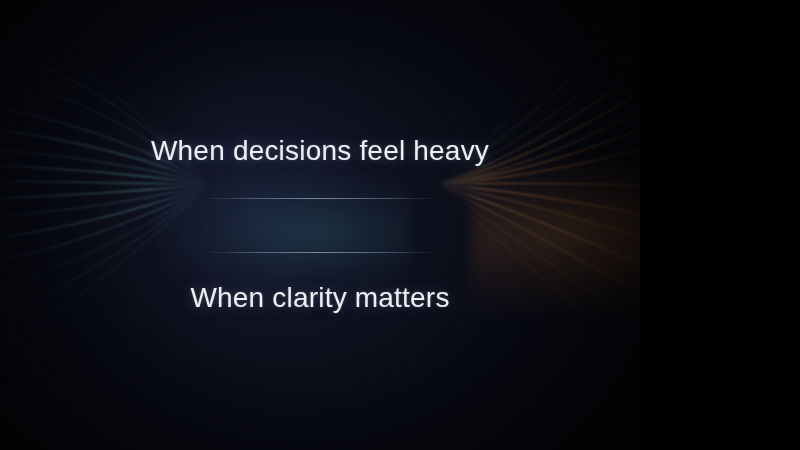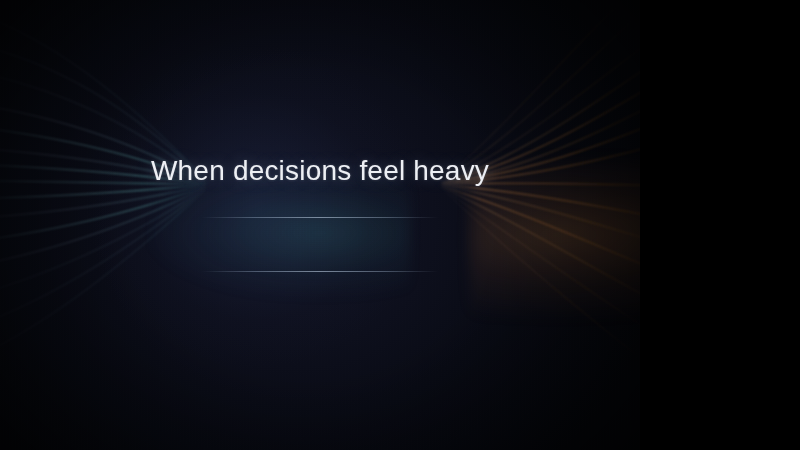--- a/index.html
+++ b/index.html
@@ -232,20 +232,21 @@
   <div class="bg-vignette"></div>
 
   <div class="content">
     <div class="line block-1">When decisions feel heavy</div>
 
     <div class="divider"></div>
 
 
     <div class="divider"></div>
 
+    <div class="line block-3">When clarity matters</div>
   </div>
 
   <div class="logo">
     <svg viewBox="0 0 100 100">
       <defs>
         <filter id="logoGlow" x="-25%" y="-25%" width="150%" height="150%">
           <feGaussianBlur stdDeviation="0.8" result="b"></feGaussianBlur>
           <feMerge>
               <feMergeNode in="b"></feMergeNode>
               <feMergeNode in="SourceGraphic"></feMergeNode>

